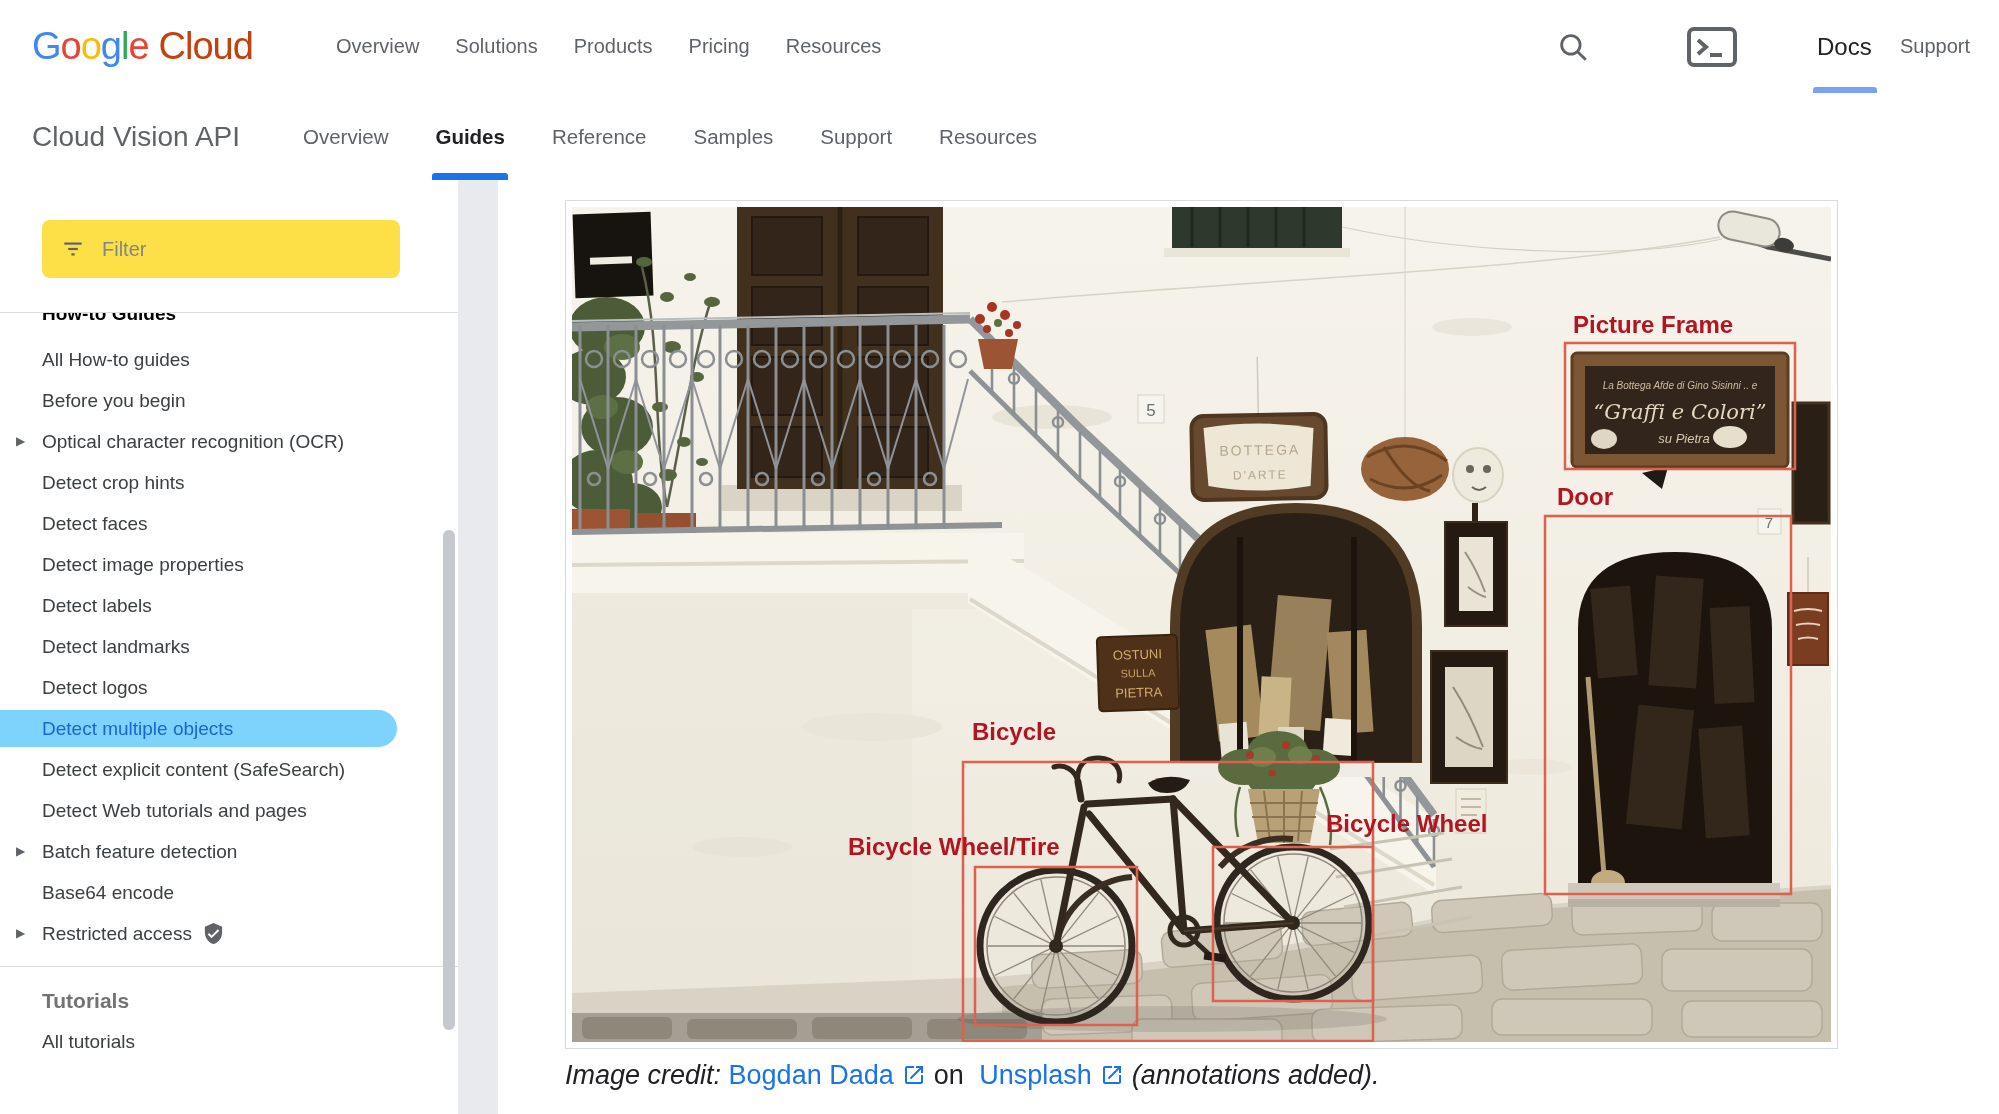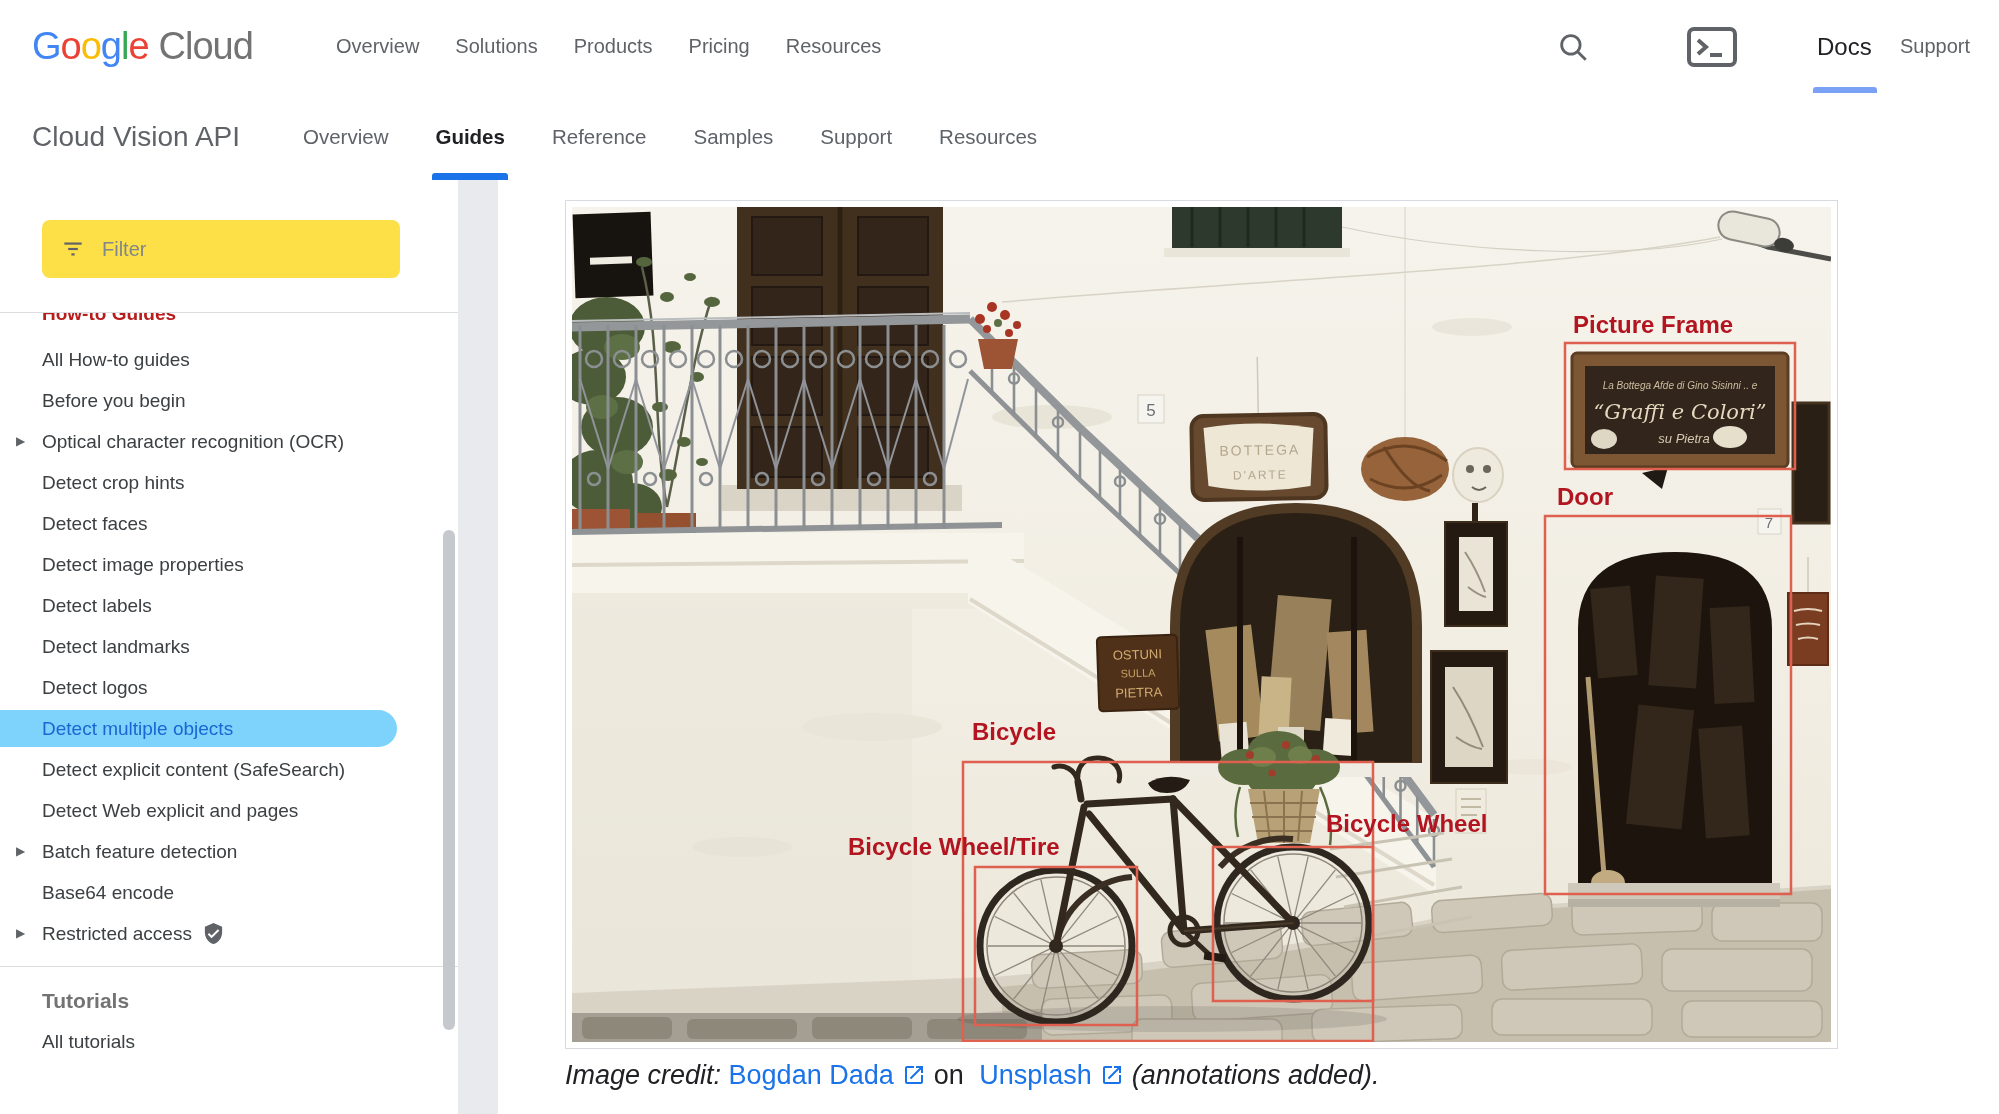--- a/index.html
+++ b/index.html
@@ -5,21 +5,21 @@
   html,body{margin:0;padding:0;}
   body{width:1999px;height:1114px;position:relative;overflow:hidden;background:#fff;
        font-family:"Liberation Sans",sans-serif;color:#202124;}
 
   
   .topbar{position:absolute;left:0;top:0;width:1999px;height:93px;background:#fff;
           border-bottom:1px solid #e0e3e7;}
   .logo{position:absolute;left:32px;top:0;height:93px;display:flex;align-items:center;
         font-size:38px;letter-spacing:-1px;}
   .logo .gl span{font-weight:500;}
-  .logo .cloud{color:#737373;margin-left:10px;font-weight:500;}
+  .logo .cloud{color:#c2410c;margin-left:10px;font-weight:500;}
   .top-nav{position:absolute;left:336px;top:0;height:93px;display:flex;gap:36px;
            align-items:center;font-size:20px;color:#5f6368;}
   .top-link{cursor:pointer;}
   .hdr-icon{position:absolute;top:0;height:93px;display:flex;align-items:center;}
   .search-wrap{left:1556px;}
   .term-wrap{left:1686px;}
   .docs-link{position:absolute;left:1817px;top:0;height:93px;line-height:93px;
              font-size:24px;color:#202124;}
   .docs-underline{position:absolute;left:-4px;bottom:0;width:64px;height:6px;
                   background:#7ba1f7;border-radius:3px 3px 0 0;}
@@ -42,21 +42,21 @@
   .sidebar{position:absolute;left:0;top:180px;width:458px;height:934px;background:#fff;}
   .filter-pill{position:absolute;left:42px;top:40px;width:358px;height:58px;
                background:#fde047;border-radius:8px;display:flex;align-items:center;}
   .filter-pill svg{margin-left:18px;flex:0 0 auto;}
   .filter-input{border:none;background:transparent;outline:none;margin-left:14px;
                 font-size:20px;color:#3c4043;width:250px;font-family:"Liberation Sans",sans-serif;}
   .filter-input::placeholder{color:#80868b;}
   .nav-scroll{position:absolute;left:0;top:132px;right:0;bottom:0;overflow:hidden;
               border-top:1px solid #dadce0;}
   .clipped-heading{margin-top:-12px;padding-left:42px;height:26px;line-height:26px;
-                   font-size:19px;font-weight:700;color:#b91c1c;}
+                   font-size:19px;font-weight:700;color:#000000;}
   .items{margin-top:12px;}
   .side-item{position:relative;height:41px;line-height:41px;padding-left:42px;
              font-size:19px;color:#3c4043;cursor:pointer;white-space:nowrap;}
   .side-item .arrow{position:absolute;left:16px;top:0;font-size:12px;color:#5f6368;}
   .side-item.active{background:#7dd3fc;color:#1967d2;height:37px;line-height:37px;
                     width:397px;box-sizing:border-box;border-radius:0 20px 20px 0;margin:2px 0;}
   .side-item svg.shield{vertical-align:-5px;margin-left:10px;}
   .side-divider{border:none;border-top:1px solid #dadce0;margin:12px 0 0 0;}
   .tutorials-heading{margin-top:14px;height:40px;line-height:40px;padding-left:42px;
                      font-size:21px;font-weight:700;color:#737373;}
@@ -154,21 +154,21 @@
         <div class="side-item"><span>Before you begin</span></div>
         <div class="side-item"><span class="arrow">▶</span><span>Optical character recognition (OCR)</span></div>
         <div class="side-item"><span>Detect crop hints</span></div>
         <div class="side-item"><span>Detect faces</span></div>
         <div class="side-item"><span>Detect image properties</span></div>
         <div class="side-item"><span>Detect labels</span></div>
         <div class="side-item"><span>Detect landmarks</span></div>
         <div class="side-item"><span>Detect logos</span></div>
         <div class="side-item active"><span>Detect multiple objects</span></div>
         <div class="side-item"><span>Detect explicit content (SafeSearch)</span></div>
-        <div class="side-item"><span>Detect Web explicit and pages</span></div>
+        <div class="side-item"><span>Detect Web tutorials and pages</span></div>
         <div class="side-item"><span class="arrow">▶</span><span>Batch feature detection</span></div>
         <div class="side-item"><span>Base64 encode</span></div>
         <div class="side-item"><span class="arrow">▶</span><span>Restricted access</span><svg class="shield" width="23" height="23" viewBox="0 0 24 24">
             <path fill="#5f6368" d="M12 1 3 5v6c0 5.55 3.84 10.74 9 12 5.16-1.26 9-6.45 9-12V5l-9-4zm-2 16-4-4 1.41-1.41L10 14.17l6.59-6.59L18 9l-8 8z"></path>
           </svg></div>
       </div>
     <hr class="side-divider">
     <div class="tutorials-heading">Tutorials</div>
     <div class="side-item">
       <span>All tutorials</span>

